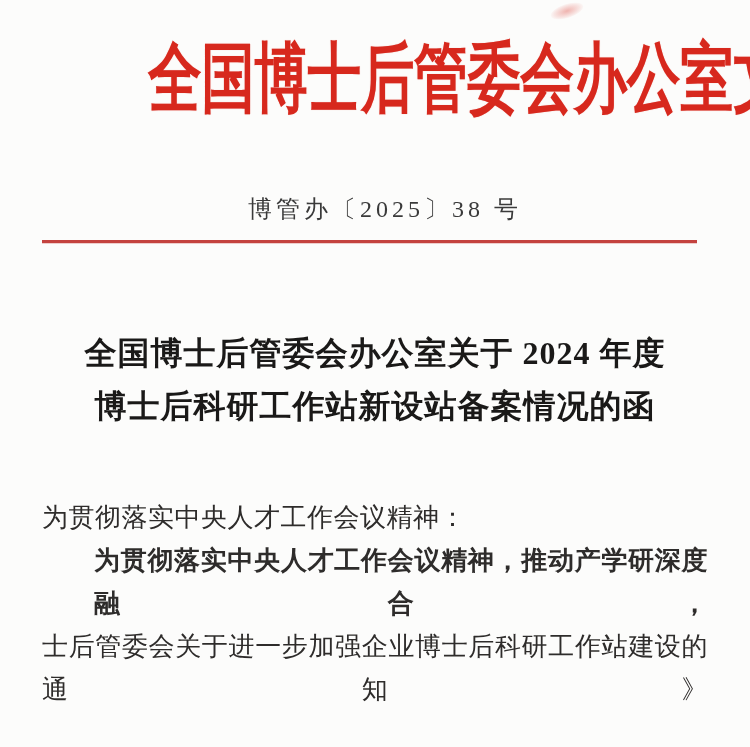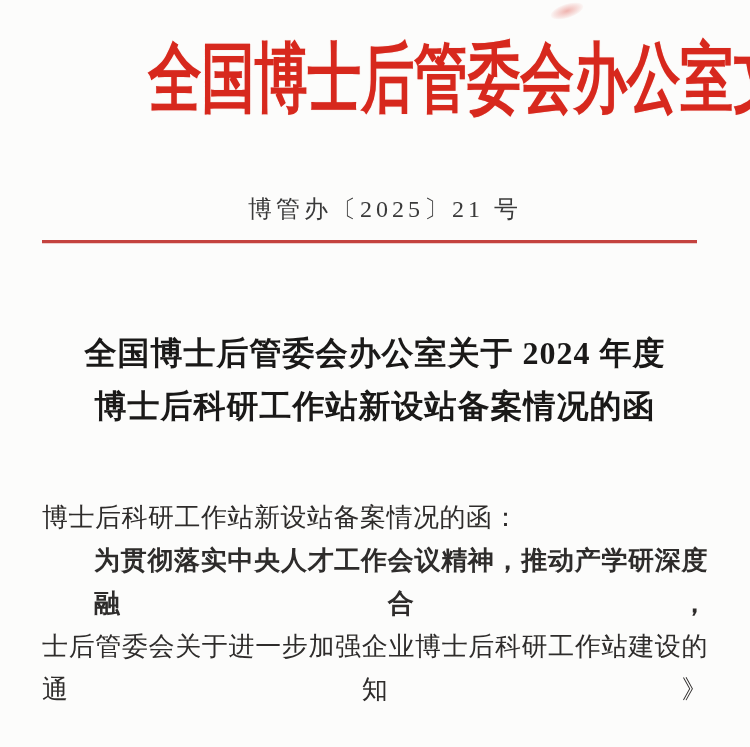--- a/index.html
+++ b/index.html
@@ -112,29 +112,29 @@
 <body>
 
 <div class="page">
 
   <div class="scan-artifact"></div>
 
   <div class="red-header">
     <span class="stretch">全国博士后管委会办公室文件</span>
   </div>
 
-  <div class="doc-number">博管办〔2025〕21 号</div>
+  <div class="doc-number">博管办〔2025〕38 号</div>
 
   <div class="red-divider"></div>
 
   <div class="doc-title">
     <div>全国博士后管委会办公室关于 2024 年度</div>
     <div>博士后科研工作站新设站备案情况的函</div>
   </div>
 
   <div class="doc-body">
-    <div class="salutation">博士后科研工作站新设站备案情况的函：</div>
+    <div class="salutation">为贯彻落实中央人才工作会议精神：</div>
     <div class="body-line indent">为贯彻落实中央人才工作会议精神，推动产学研深度融合，</div>
     <div class="body-line">士后管委会关于进一步加强企业博士后科研工作站建设的通知》</div>
 
   </div>
 
 </div>
 
 </body></html>

